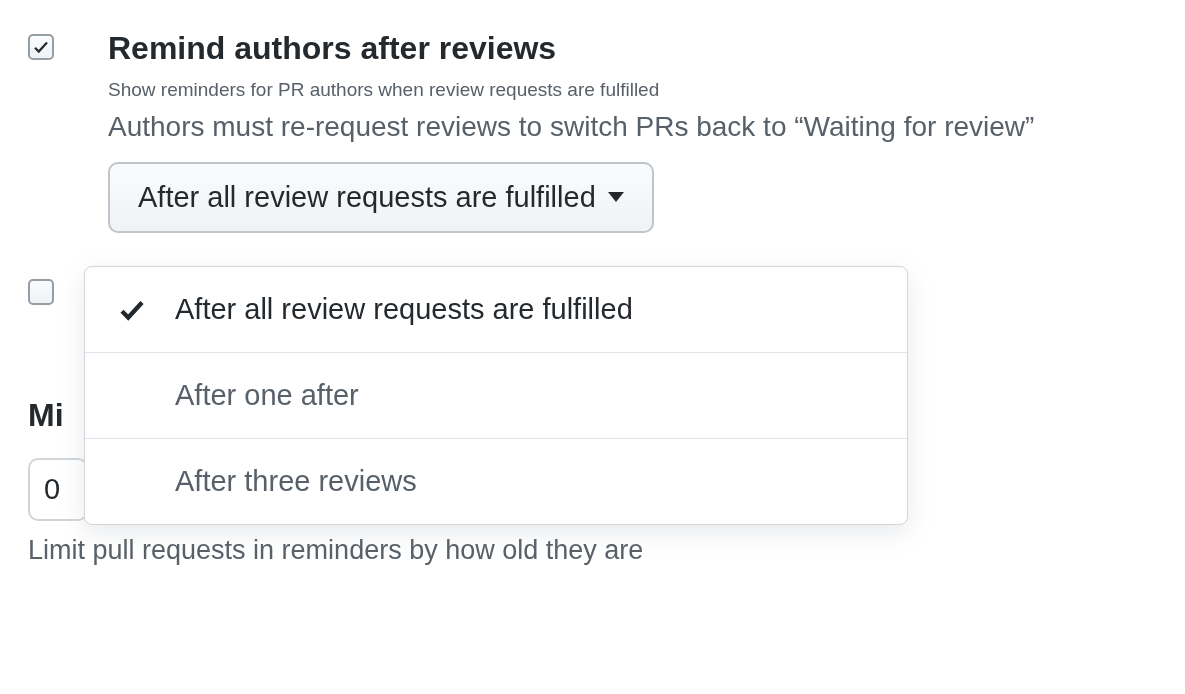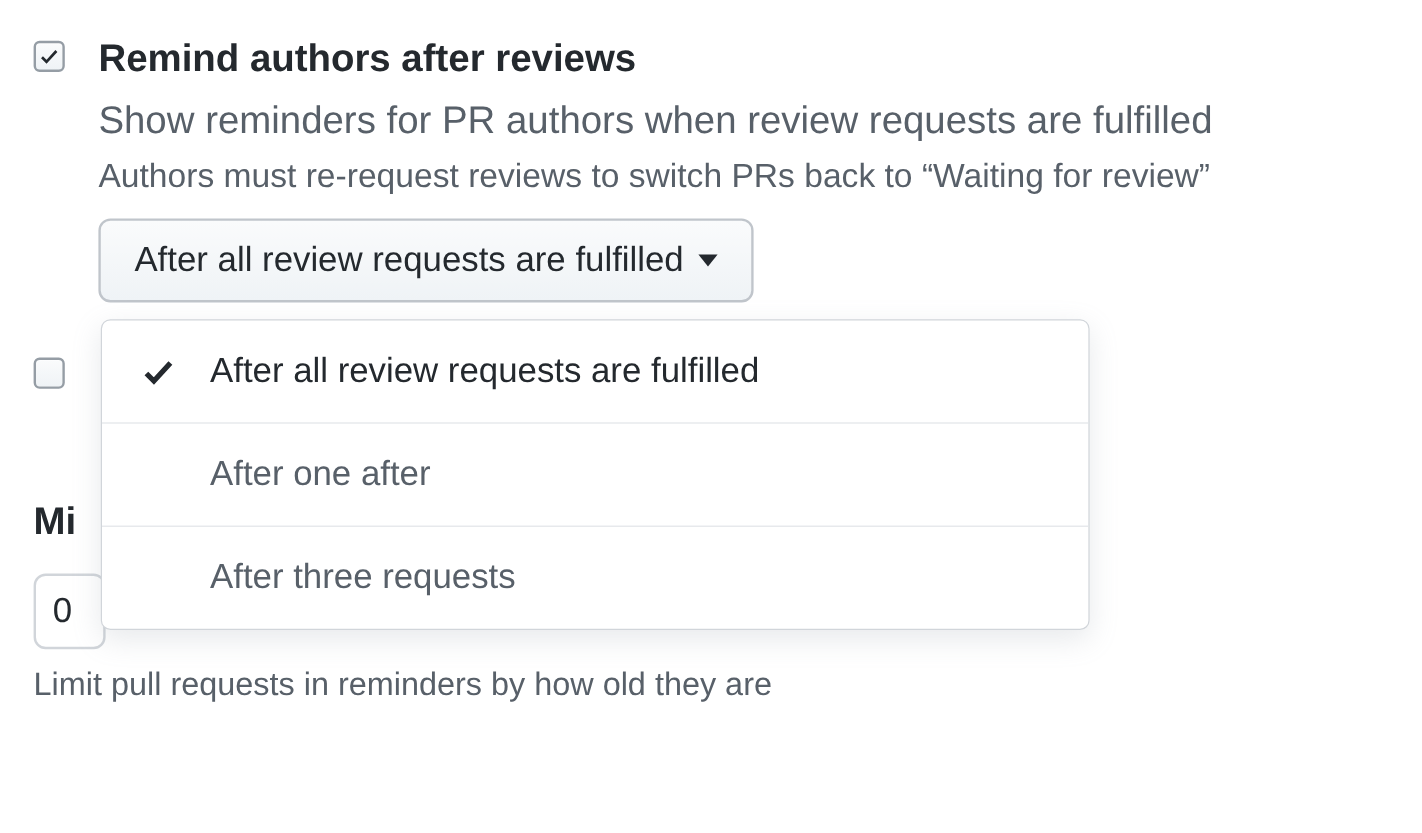--- a/index.html
+++ b/index.html
@@ -15,20 +15,21 @@
       padding: 28px;
       width: 1185px;
       height: 694px;
       overflow: hidden;
       position: relative;
     }
     .setting-row {
       display: flex;
       align-items: flex-start;
       margin-bottom: 40px;
+      gap: 26px;
     }
     .checkbox-wrapper {
       flex-shrink: 0;
       width: 54px;
       padding-top: 6px;
     }
     .checkbox {
       width: 26px;
       height: 26px;
       border: 2px solid #959da5;
@@ -58,21 +59,21 @@
       flex: 1;
     }
     .setting-title {
       font-size: 32px;
       font-weight: 600;
       color: #24292e;
       line-height: 1.3;
       margin-bottom: 6px;
     }
     .setting-description {
-      font-size: 32px;
+      font-size: 19px;
       color: #586069;
       line-height: 1.5;
       margin-bottom: 2px;
     }
     .setting-subdescription {
       font-size: 28px;
       color: #586069;
       line-height: 1.5;
       margin-bottom: 14px;
     }
@@ -226,15 +227,15 @@
         </svg>
     </span>
     <span>After one after</span>
   </div>
   <div class="dropdown-item">
     <span class="check-wrap">
       <svg viewBox="0 0 24 24">
           <polyline points="4 13 9 18 20 6"></polyline>
         </svg>
     </span>
-    <span>After three requests</span>
+    <span>After three reviews</span>
   </div>
 </div>
 
 </body></html>

